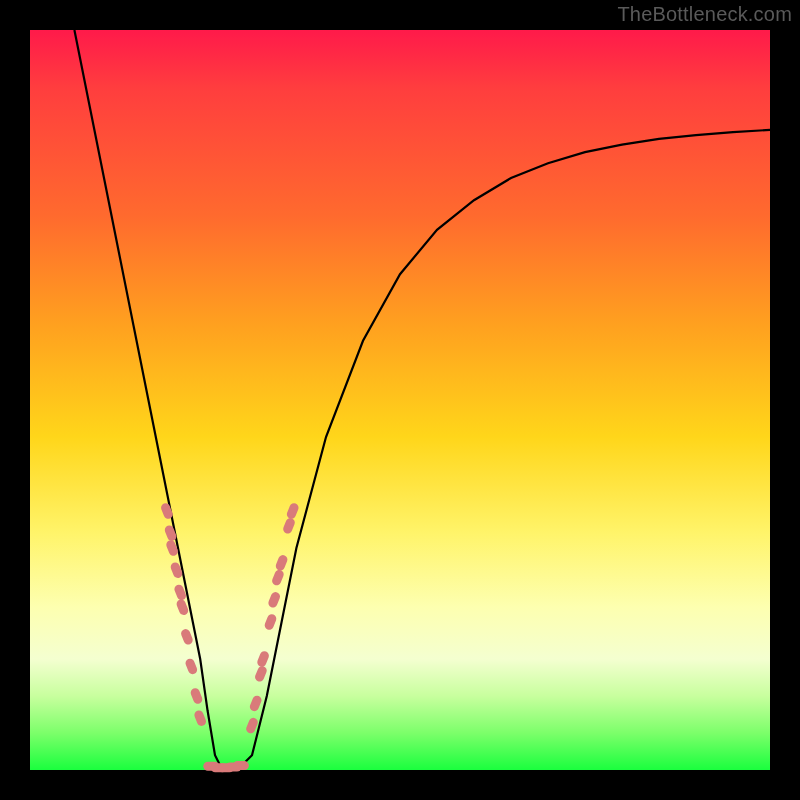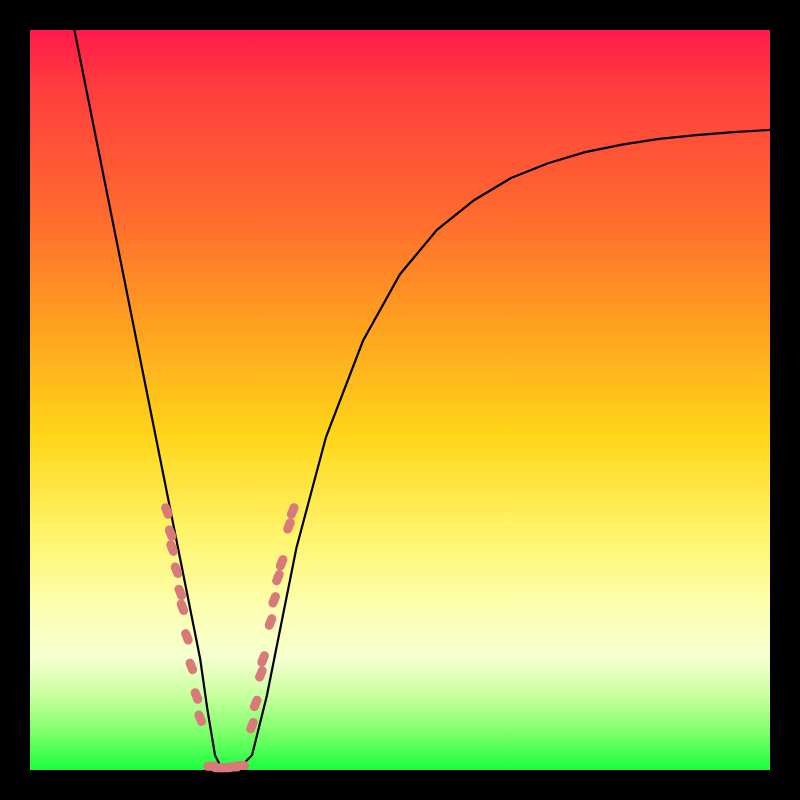--- a/index.html
+++ b/index.html
@@ -91,13 +91,14 @@
         <rect x="228.6" y="621.0" width="9" height="16" rx="4.5" fill="#d97a7a" transform="rotate(22 233.1 629)"></rect>
         <rect x="236.0" y="584.0" width="9" height="16" rx="4.5" fill="#d97a7a" transform="rotate(22 240.5 592)"></rect>
         <rect x="239.7" y="561.8" width="9" height="16" rx="4.5" fill="#d97a7a" transform="rotate(22 244.20000000000002 569.8)"></rect>
         <rect x="243.4" y="539.6" width="9" height="16" rx="4.5" fill="#d97a7a" transform="rotate(22 247.9 547.6)"></rect>
         <rect x="247.1" y="524.8" width="9" height="16" rx="4.5" fill="#d97a7a" transform="rotate(22 251.60000000000002 532.8)"></rect>
         <rect x="254.5" y="487.8" width="9" height="16" rx="4.5" fill="#d97a7a" transform="rotate(22 259 495.79999999999995)"></rect>
         <rect x="258.2" y="473.0" width="9" height="16" rx="4.5" fill="#d97a7a" transform="rotate(22 262.7 481)"></rect>
       </g>
   </svg>
 
+  <div class="watermark">TheBottleneck.com</div>
 </div>
 
 </body></html>

